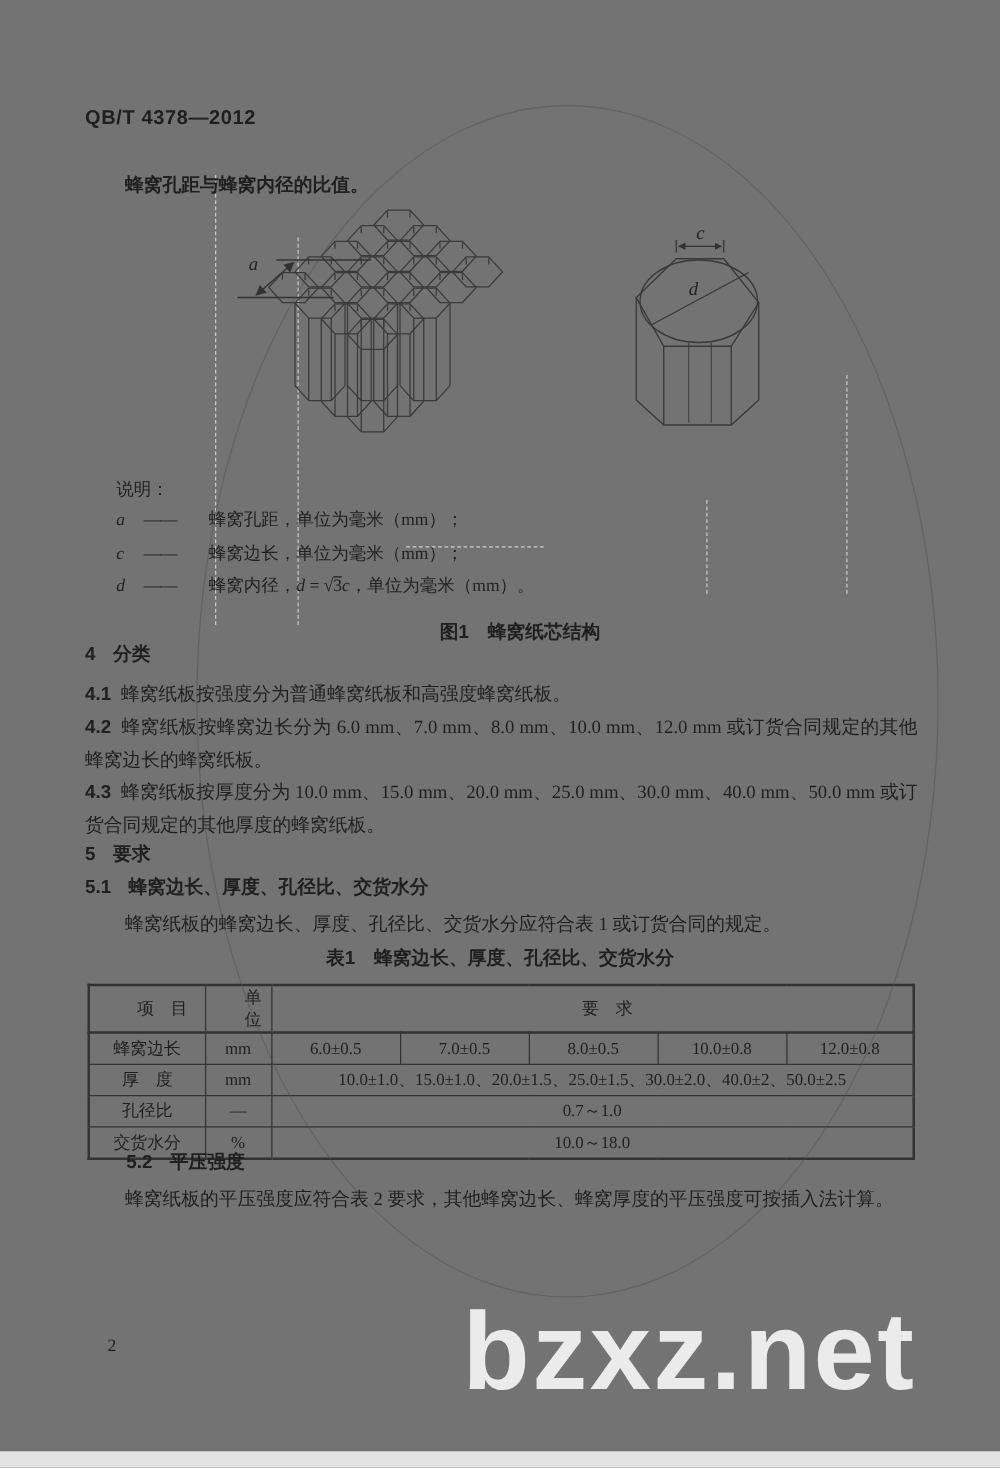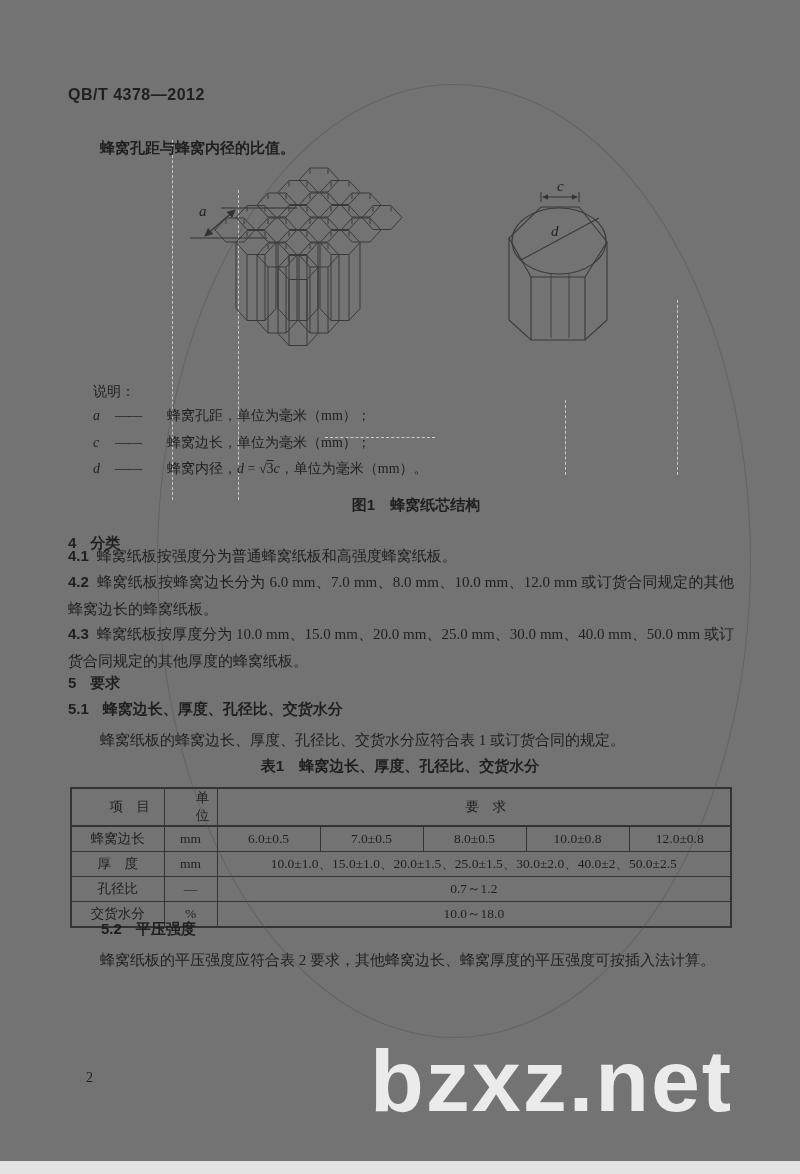--- a/index.html
+++ b/index.html
@@ -137,21 +137,21 @@
     <span>蜂窝边长，单位为毫米（mm）；</span>
   </p>
   <p class="abs legend-row" style="top:460px;">
     <span class="legend-sym">d</span>
     <span class="legend-dash">——</span>
     <span><span>蜂窝内径，</span><span class="ivar">d</span><span> = </span><span>√</span><span class="radicand">3</span><span class="ivar">c</span><span>，单位为毫米（mm）。</span></span>
   </p>
 
   <p class="abs fig-caption">图1　蜂窝纸芯结构</p>
 
-  <p class="abs h-clause" style="left:68px;top:514px;margin-top:20px;">
+  <p class="abs h-clause" style="left:68px;top:514px;">
     <span class="num">4</span><span>分类</span>
   </p>
   <p class="abs clause-p" style="top:542px;">
     <span class="num">4.1</span><span>蜂窝纸板按强度分为普通蜂窝纸板和高强度蜂窝纸板。</span>
   </p>
   <p class="abs clause-p" style="top:568px;">
     <span class="num">4.2</span><span>蜂窝纸板按蜂窝边长分为 6.0 mm、7.0 mm、8.0 mm、10.0 mm、12.0 mm 或订货合同规定的其他蜂窝边长的蜂窝纸板。</span>
   </p>
   <p class="abs clause-p" style="top:620px;">
     <span class="num">4.3</span><span>蜂窝纸板按厚度分为 10.0 mm、15.0 mm、20.0 mm、25.0 mm、30.0 mm、40.0 mm、50.0 mm 或订货合同规定的其他厚度的蜂窝纸板。</span>
@@ -193,21 +193,21 @@
       <td class="outR">12.0±0.8</td>
     </tr>
     <tr>
       <td class="outL">厚　度</td>
       <td>mm</td>
       <td class="outR" colspan="5">10.0±1.0、15.0±1.0、20.0±1.5、25.0±1.5、30.0±2.0、40.0±2、50.0±2.5</td>
     </tr>
     <tr>
       <td class="outL">孔径比</td>
       <td>—</td>
-      <td class="outR" colspan="5">0.7～1.2</td>
+      <td class="outR" colspan="5">0.7～1.0</td>
     </tr>
     <tr>
       <td class="outL">交货水分</td>
       <td>%</td>
       <td class="outR" colspan="5">10.0～18.0</td>
     </tr>
   </tbody>
     </table>
 
   <p class="abs h-clause" style="left:68px;top:920px;margin-left:33px;">

